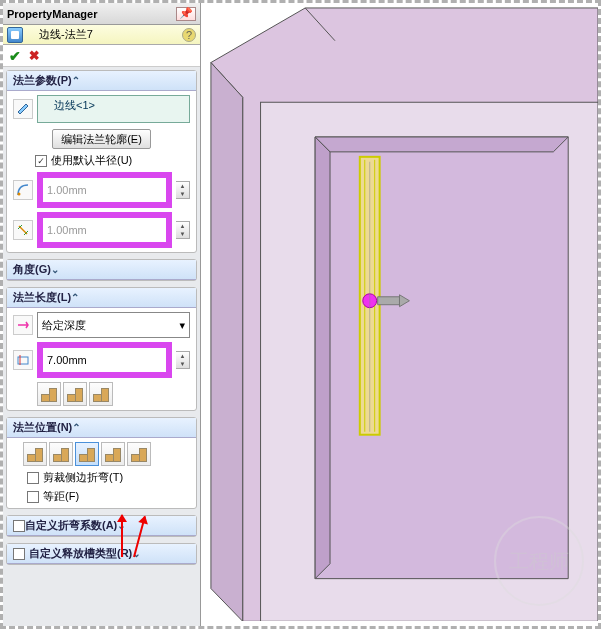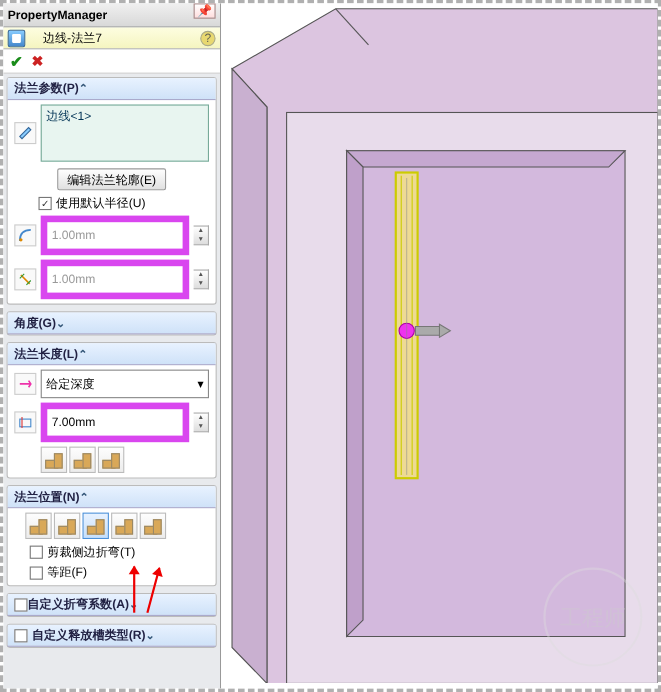--- a/index.html
+++ b/index.html
@@ -1,35 +1,35 @@
 <!DOCTYPE html>
 <html><head>
 <meta charset="utf-8">
 <style>
 *{box-sizing:border-box;margin:0;padding:0;font-family:"Microsoft YaHei",Arial,sans-serif;font-size:11px}
 body{width:601px;height:629px;background:#fff;position:relative;overflow:hidden;border:3px dashed #b0b0b0}
 .container{display:flex;height:100%}
 .panel{width:198px;background:#e8eaed;border-right:1px solid #999;display:flex;flex-direction:column}
-.pm-header{height:22px;background:linear-gradient(#f0f0f0,#d8d8d8);border-bottom:1px solid #999;display:flex;padding:0 4px;font-weight:bold;justify-content:space-between}
+.pm-header{height:22px;background:linear-gradient(#f0f0f0,#d8d8d8);border-bottom:1px solid #999;display:flex;align-items:center;padding:0 4px;font-weight:bold;justify-content:space-between}
 .pm-title{display:flex;align-items:center;gap:4px}
 .pin{width:20px;height:14px;border:1px solid #a88;background:linear-gradient(#fff,#fdd);display:flex;align-items:center;justify-content:center}
 .feature-row{height:20px;background:linear-gradient(#fdfde0,#f5f5c0);border-bottom:1px solid #aaa;display:flex;align-items:center;padding:0 4px;gap:4px;justify-content:space-between}
 .feat-icon{width:16px;height:16px;background:linear-gradient(#8cf,#48c);border:1px solid #369;border-radius:2px;position:relative}
 .feat-icon::after{content:"";position:absolute;inset:3px;background:#fff;border-radius:1px}
 .qm{width:14px;height:14px;border-radius:50%;background:#e8d870;border:1px solid #aa8;color:#665;text-align:center;line-height:12px}
 .ok-row{height:22px;display:flex;align-items:center;padding:0 6px;gap:8px;background:#fff;border-bottom:1px solid #ccc}
 .ok{color:#1a8c1a;font-size:14px;font-weight:bold}
 .no{color:#c22;font-size:13px;font-weight:bold}
 .section{background:#fff;margin:3px;border:1px solid #bbb;border-radius:3px}
 .sec-head{height:20px;background:linear-gradient(#e8f2ff,#cfe2f8);border-bottom:1px solid #aac;display:flex;align-items:center;padding:0 6px;color:#224;font-weight:bold}
 .chev{color:#357;font-size:10px}
 .sec-body{padding:4px 6px;display:flex;flex-direction:column;gap:4px}
 .row{display:flex;align-items:center;gap:4px}
 .icon-sm{width:20px;height:20px;border:1px solid #ccc;background:#f9f9f9;display:flex;align-items:center;justify-content:center;flex-shrink:0}
-.edge-box{flex:1;height:52px;border:1px solid #7a9;background:#e8f5f0;padding:2px 4px;color:#035}
+.edge-box{flex:1;height:28px;border:1px solid #7a9;background:#e8f5f0;padding:2px 16px;color:#035}
 .btn{height:20px;border:1px solid #999;background:linear-gradient(#fefefe,#e0e0e0);border-radius:2px;padding:0 8px;display:flex;align-items:center;justify-content:center}
 .cb-row{display:flex;align-items:center;gap:4px;padding-left:22px}
 .cb{width:12px;height:12px;border:1px solid #777;background:#fff;display:flex;align-items:center;justify-content:center;font-size:9px;color:#333}
 .num-in{flex:1;height:18px;border:6px solid #d946ef;background:#fff;padding:12px 4px;display:flex;align-items:center;color:#999}
 .num-in.active{color:#000}
 .spin{width:14px;height:18px;border:1px solid #aaa;border-left:none;background:linear-gradient(#fff,#ddd);display:flex;flex-direction:column}
 .spin div{flex:1;text-align:center;font-size:6px;line-height:8px;color:#555}
 .sel{flex:1;height:26px;border:1px solid #888;background:#fff;padding:0 4px;display:flex;align-items:center;justify-content:space-between}
 .icon-row{display:flex;gap:2px;padding-left:24px}
 .ic-btn{width:24px;height:24px;border:1px solid #bbb;background:linear-gradient(#fdfdfd,#ececec);display:flex;align-items:center;justify-content:center}

